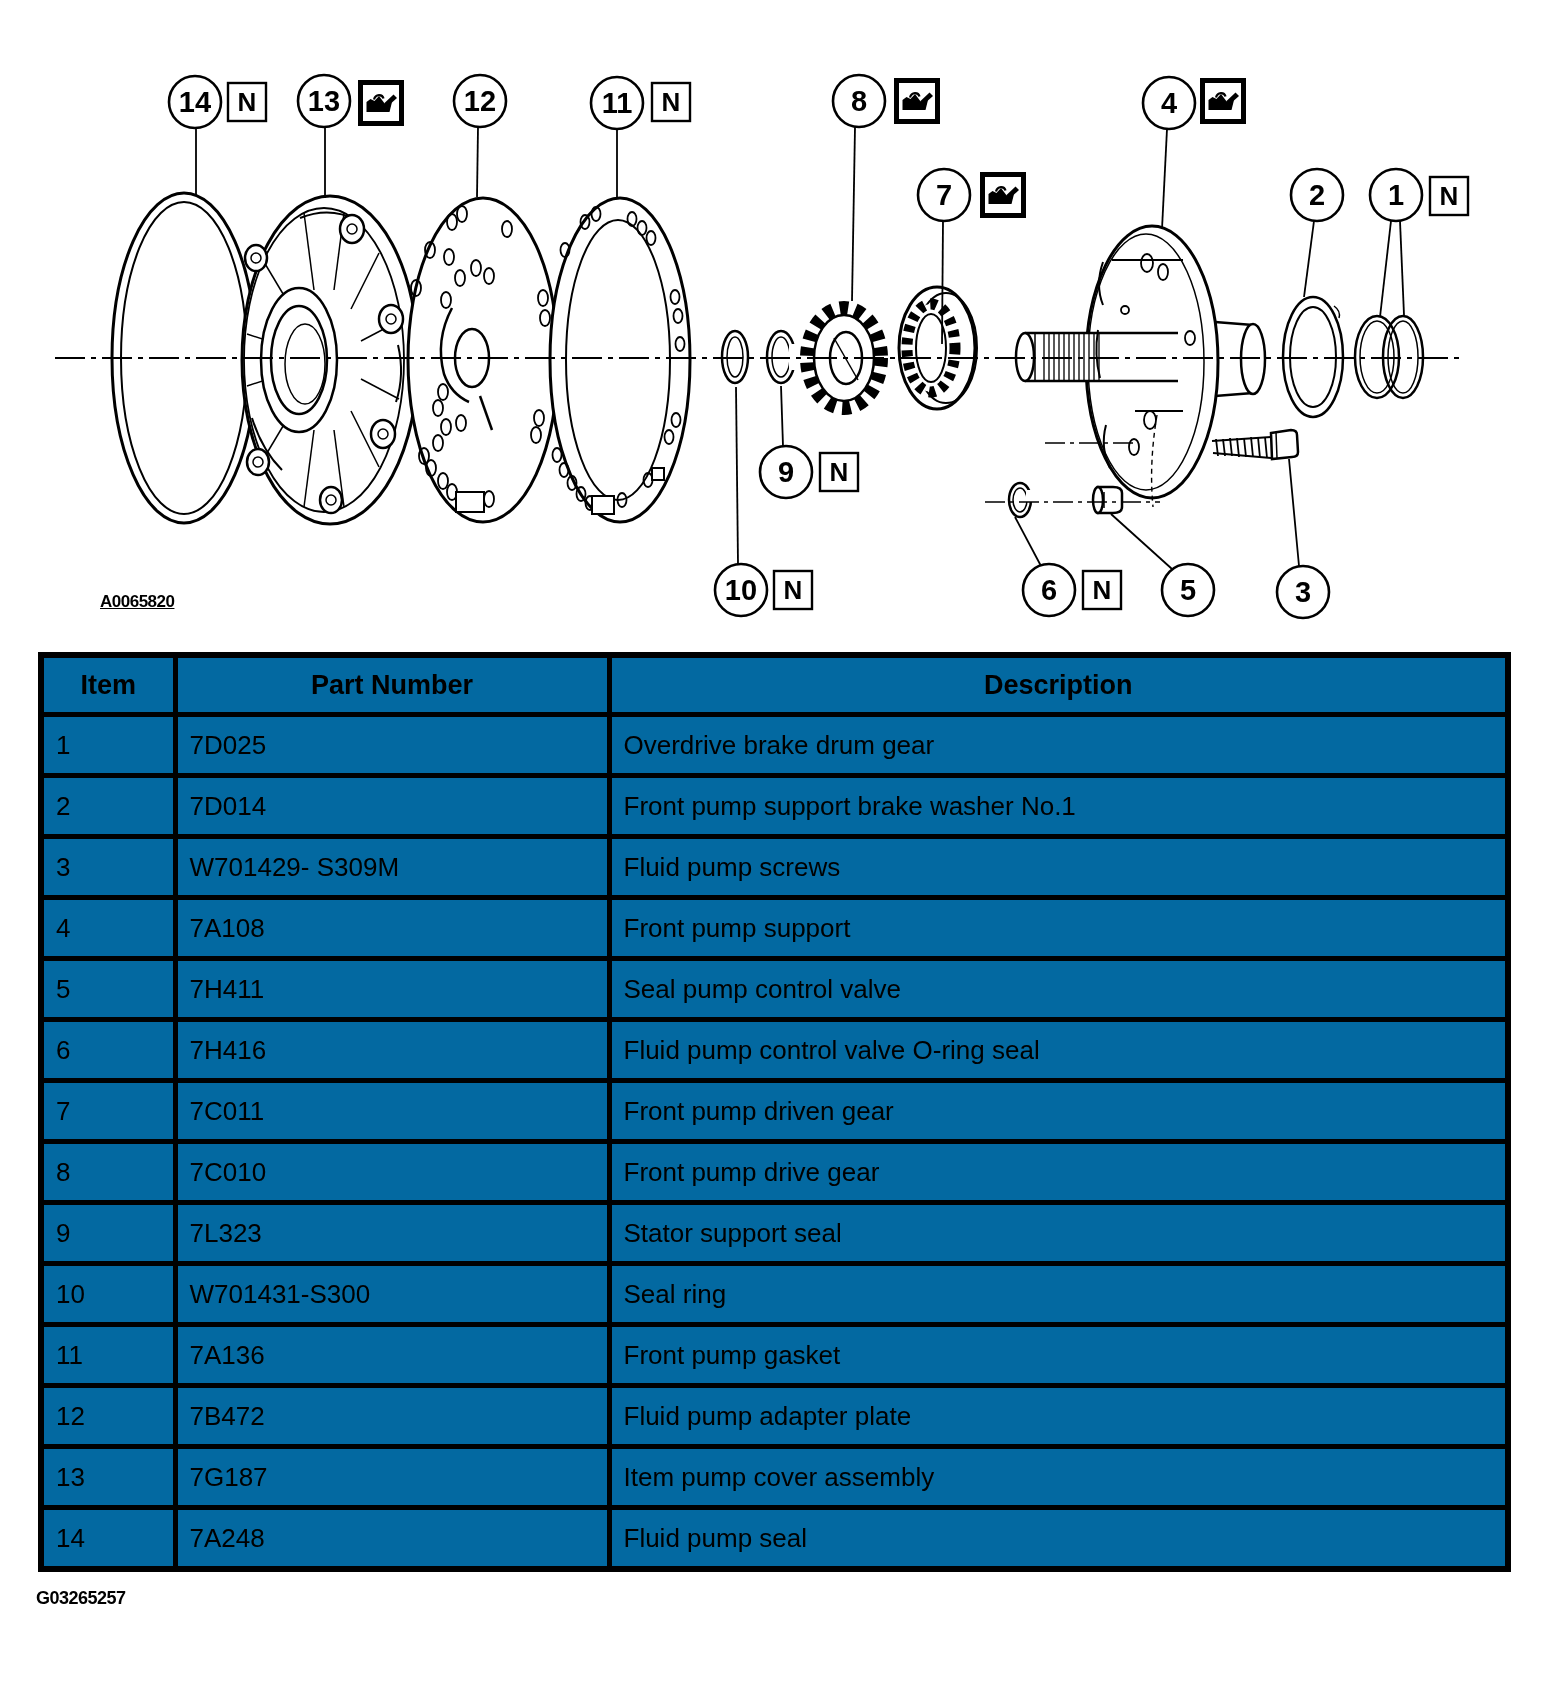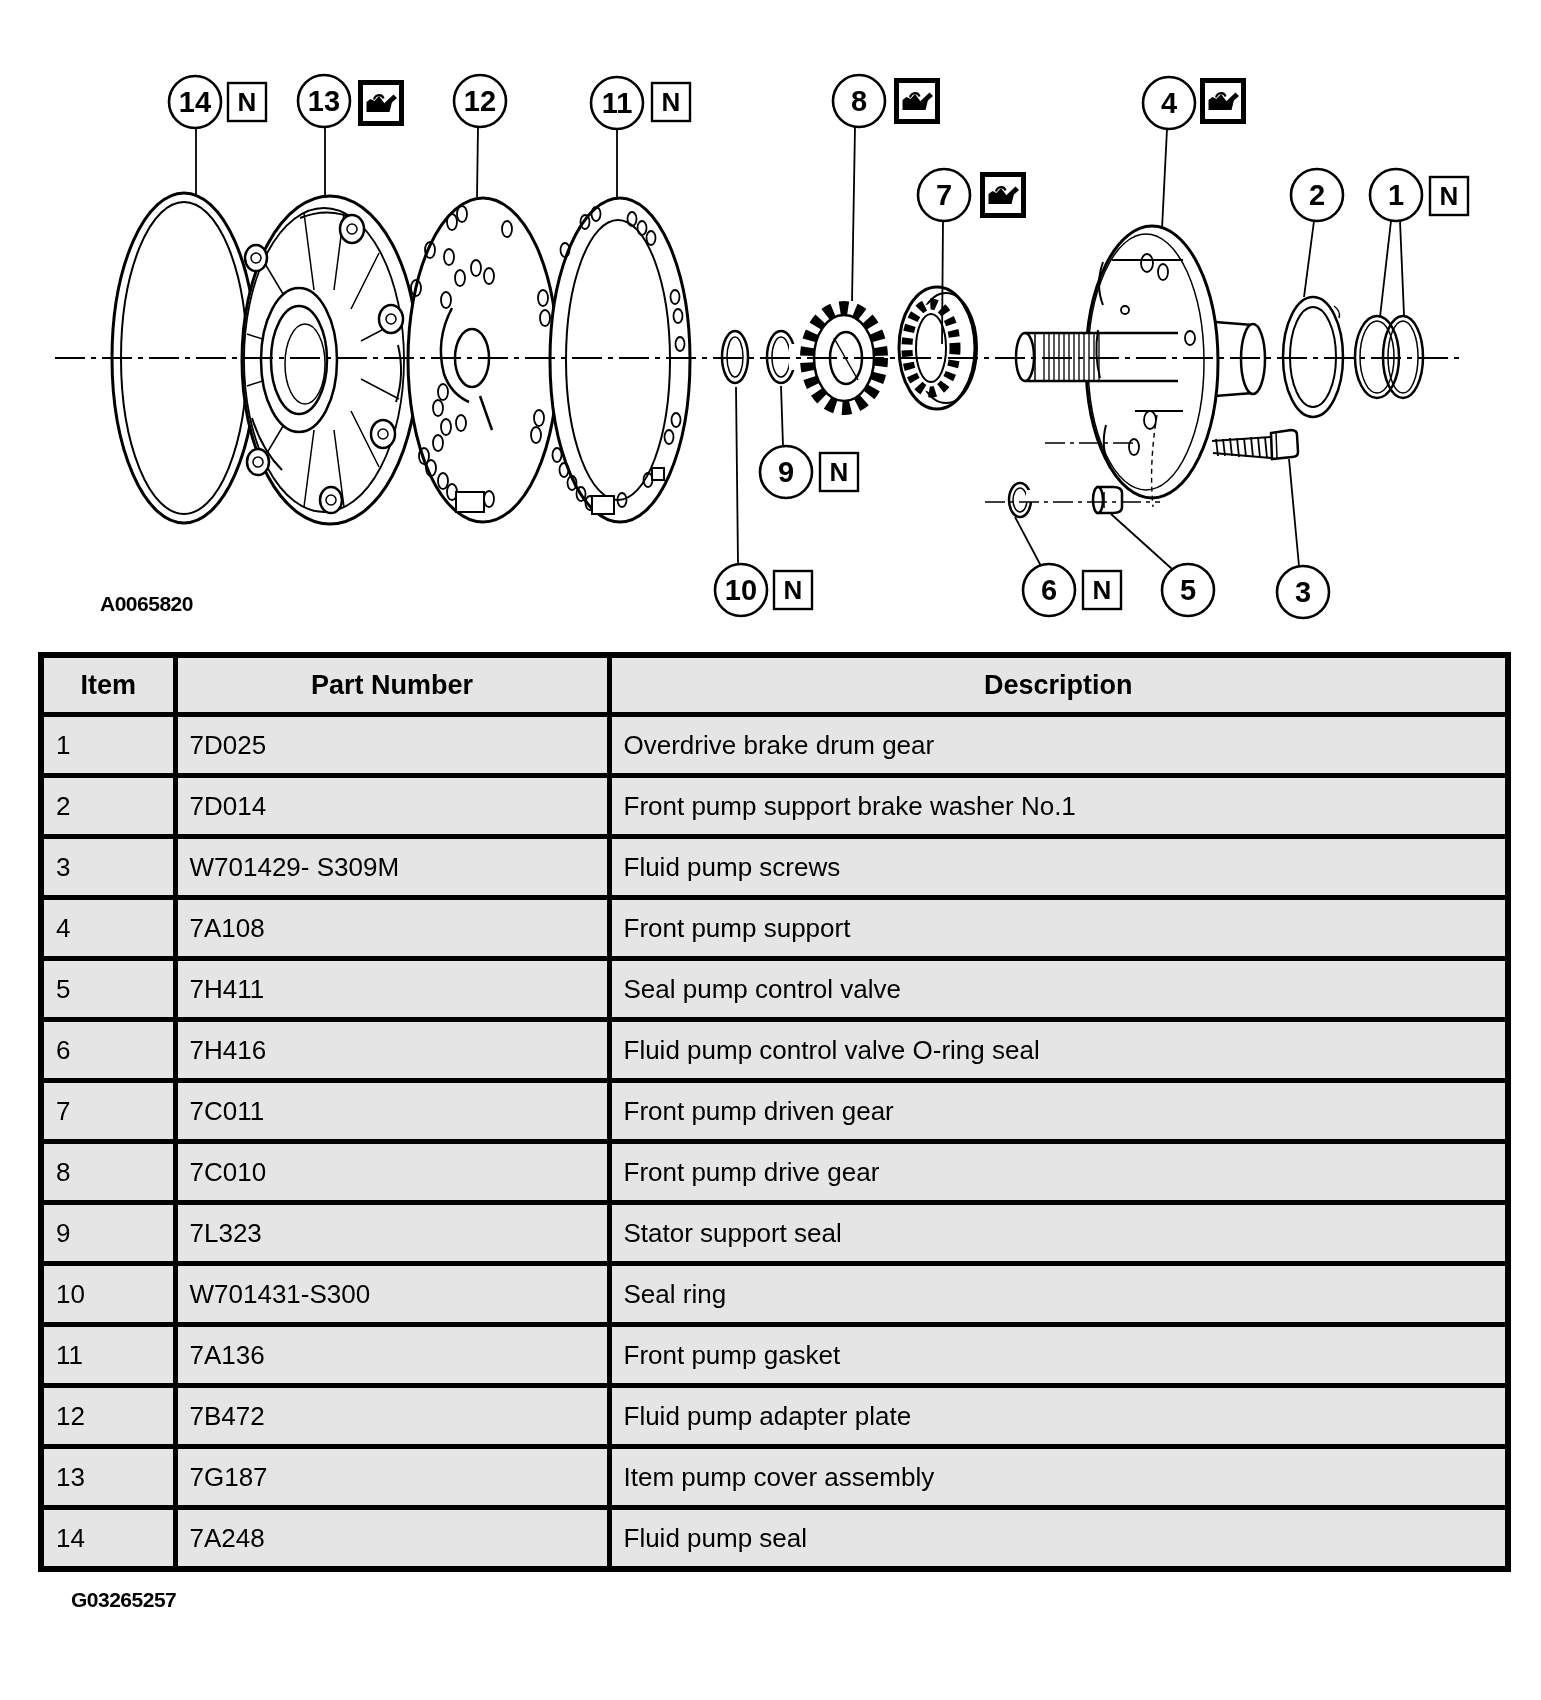--- a/index.html
+++ b/index.html
@@ -11,24 +11,24 @@
   .axis{stroke:#000;stroke-width:1.8;fill:none;stroke-dasharray:30 6 5 6;}
   .axis2{stroke:#000;stroke-width:1.6;fill:none;stroke-dasharray:20 5 4 5;}
   .hidden-ln{stroke:#000;stroke-width:1.4;fill:none;stroke-dasharray:5 4;}
   .leader{fill:none;stroke:#000;stroke-width:1.8;}
   .callout-circle{fill:#fff;stroke:#000;stroke-width:2.6;}
   .callout-num{font-family:"Liberation Sans",sans-serif;font-weight:bold;font-size:29px;text-anchor:middle;fill:#000;}
   .nbox{fill:#fff;stroke:#000;stroke-width:2.4;}
   .nletter{font-family:"Liberation Sans",sans-serif;font-weight:bold;font-size:26px;text-anchor:middle;fill:#000;}
   .oilbox{fill:#fff;stroke:#000;stroke-width:5;}
   .code-label{position:absolute;font-weight:700;letter-spacing:-0.5px;}
-  #diagram-code{left:100px;top:592px;font-size:21px;}
-  #figure-code{left:36px;top:1588px;font-size:21px;margin-left:35px;}
+  #diagram-code{left:100px;top:592px;font-size:17px;text-decoration:underline;}
+  #figure-code{left:36px;top:1588px;font-size:18px;}
   #parts-table{position:absolute;left:38px;top:652px;border-collapse:collapse;border:6px solid #000;}
-  #parts-table th,#parts-table td{border:5px solid #000;background:#e5e5e5;}
+  #parts-table th,#parts-table td{border:5px solid #000;background:#0369a1;}
   #parts-table th{height:54px;font-size:27px;font-weight:bold;text-align:center;padding:0 10px;}
   #parts-table td{height:56px;font-size:26px;font-weight:400;text-align:left;vertical-align:middle;padding:0 8px 0 12px;}
   .col-item{width:134px;}
   .col-part{width:434px;}
   .col-desc{width:899px;}
 </style>
 </head>
 <body>
 
 <svg id="diagram" width="1541" height="645" viewBox="0 0 1541 645">

